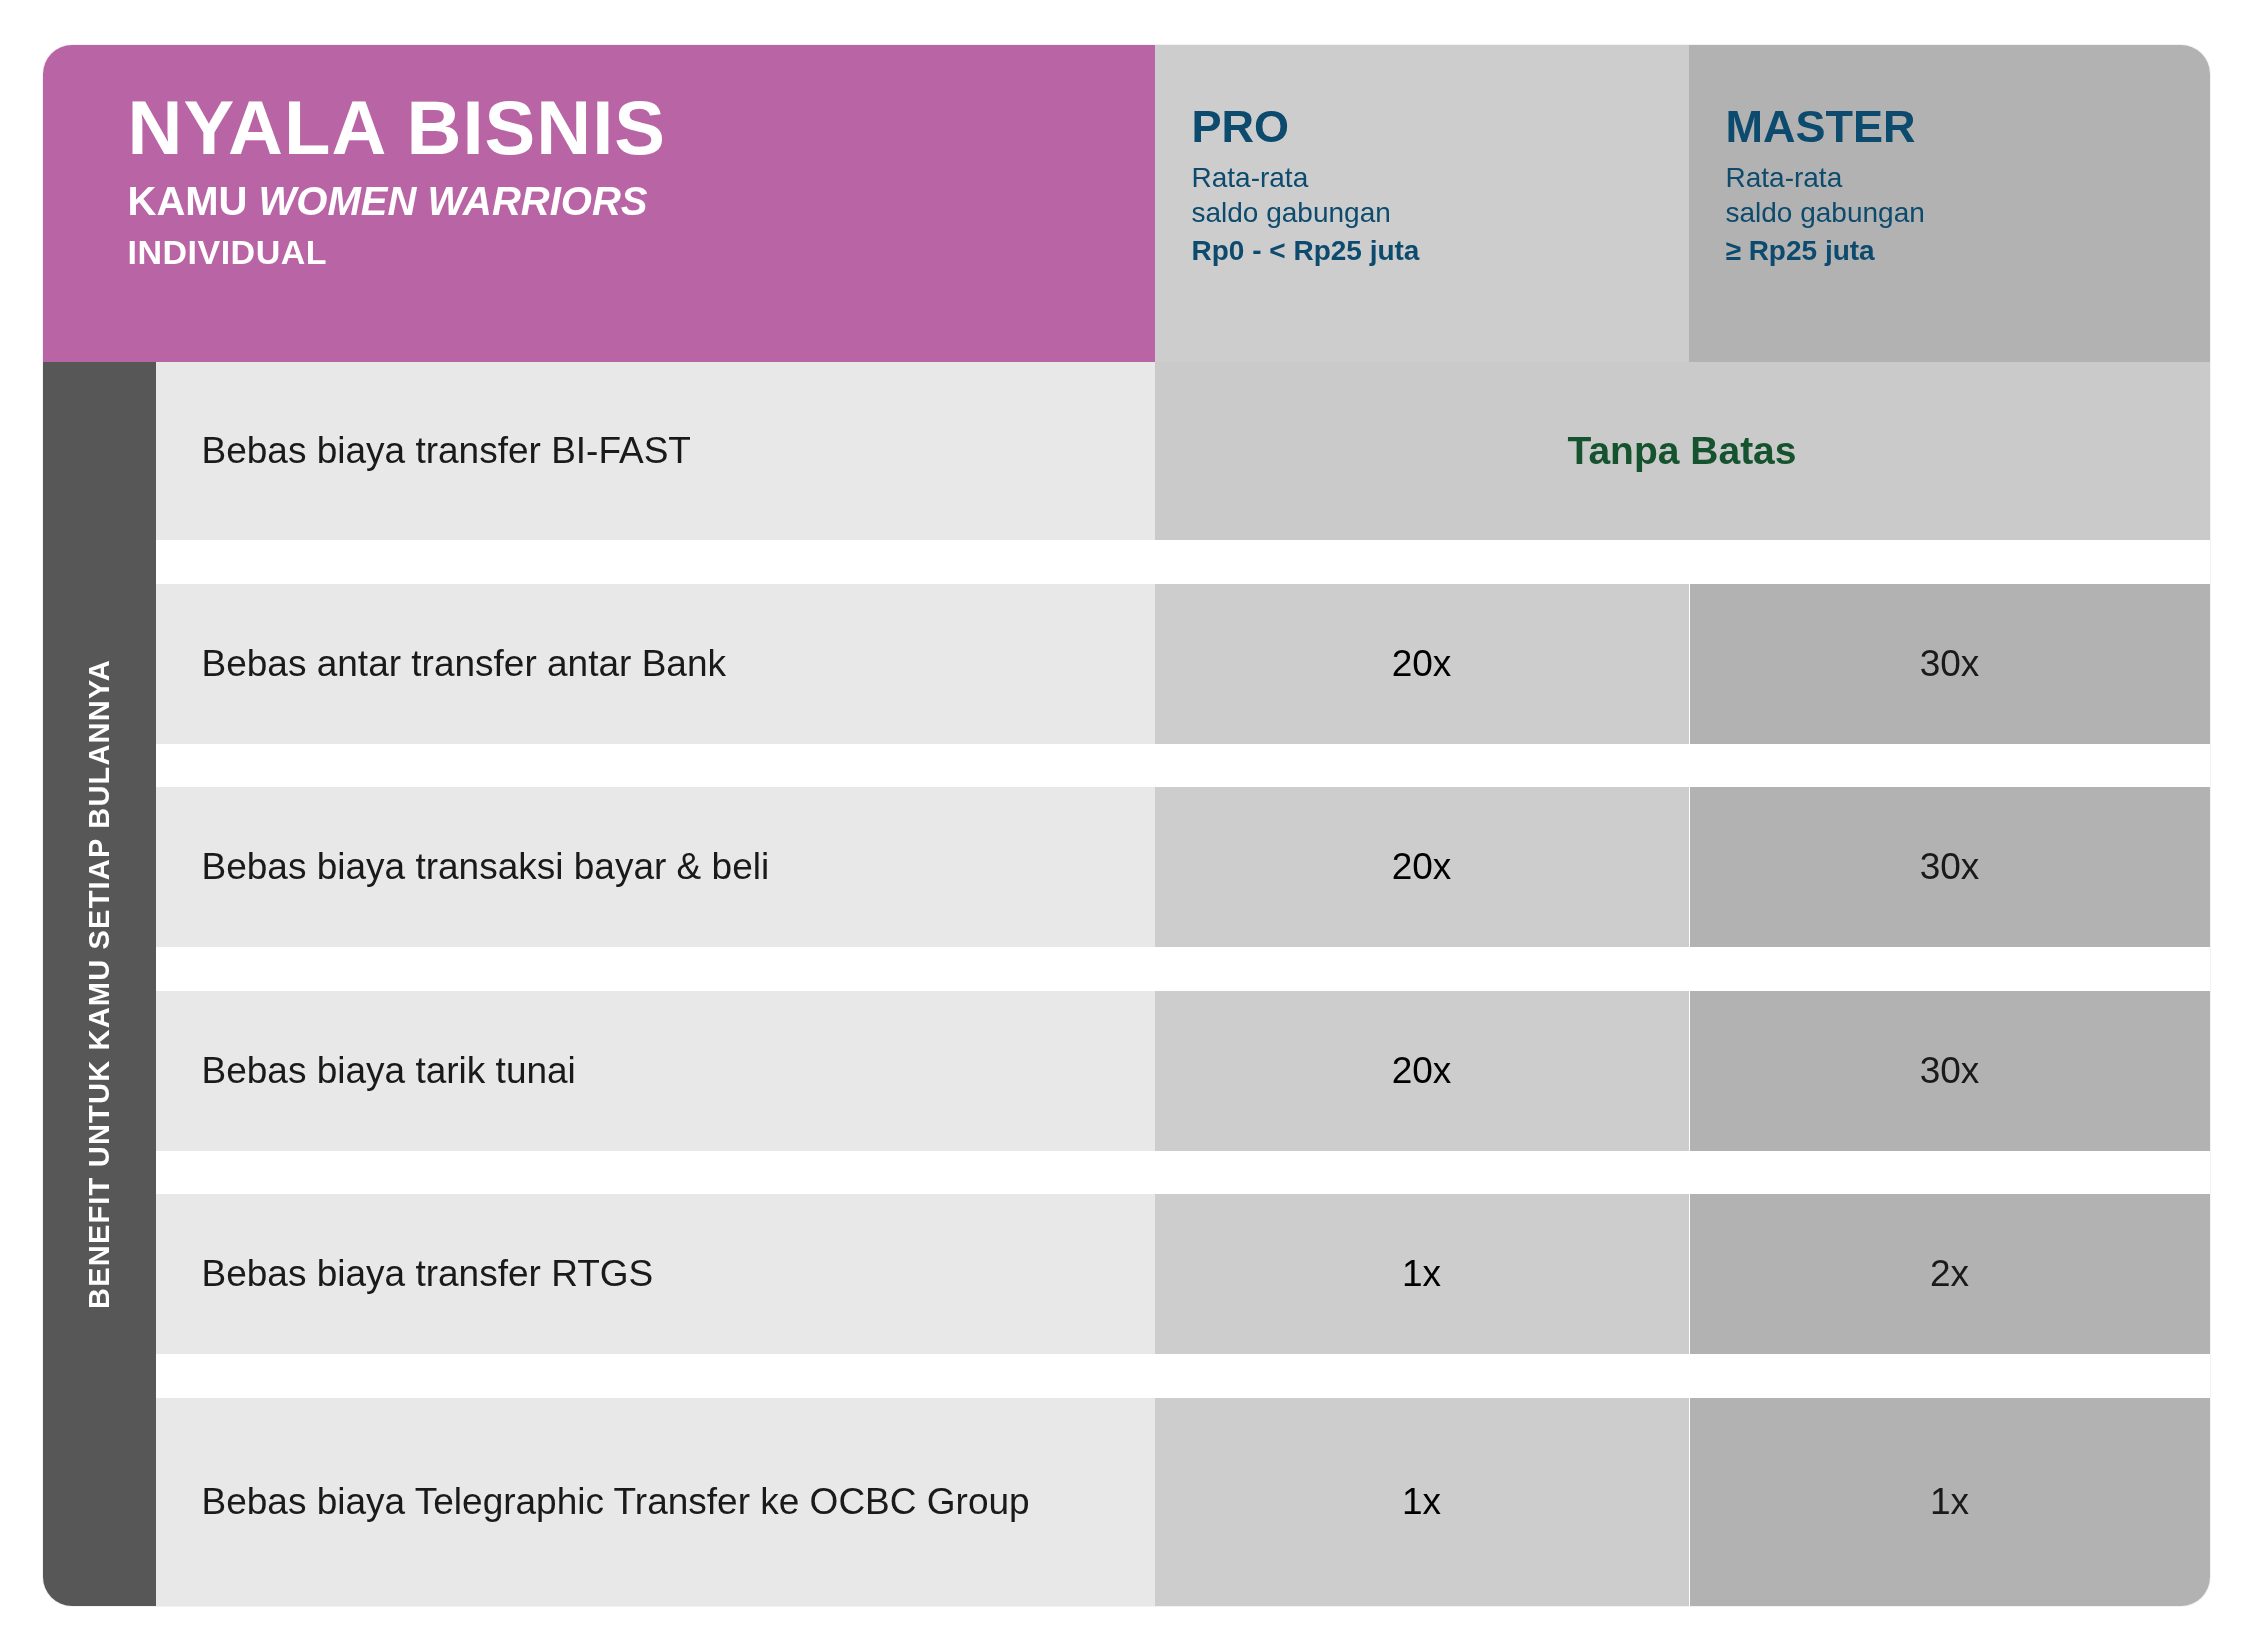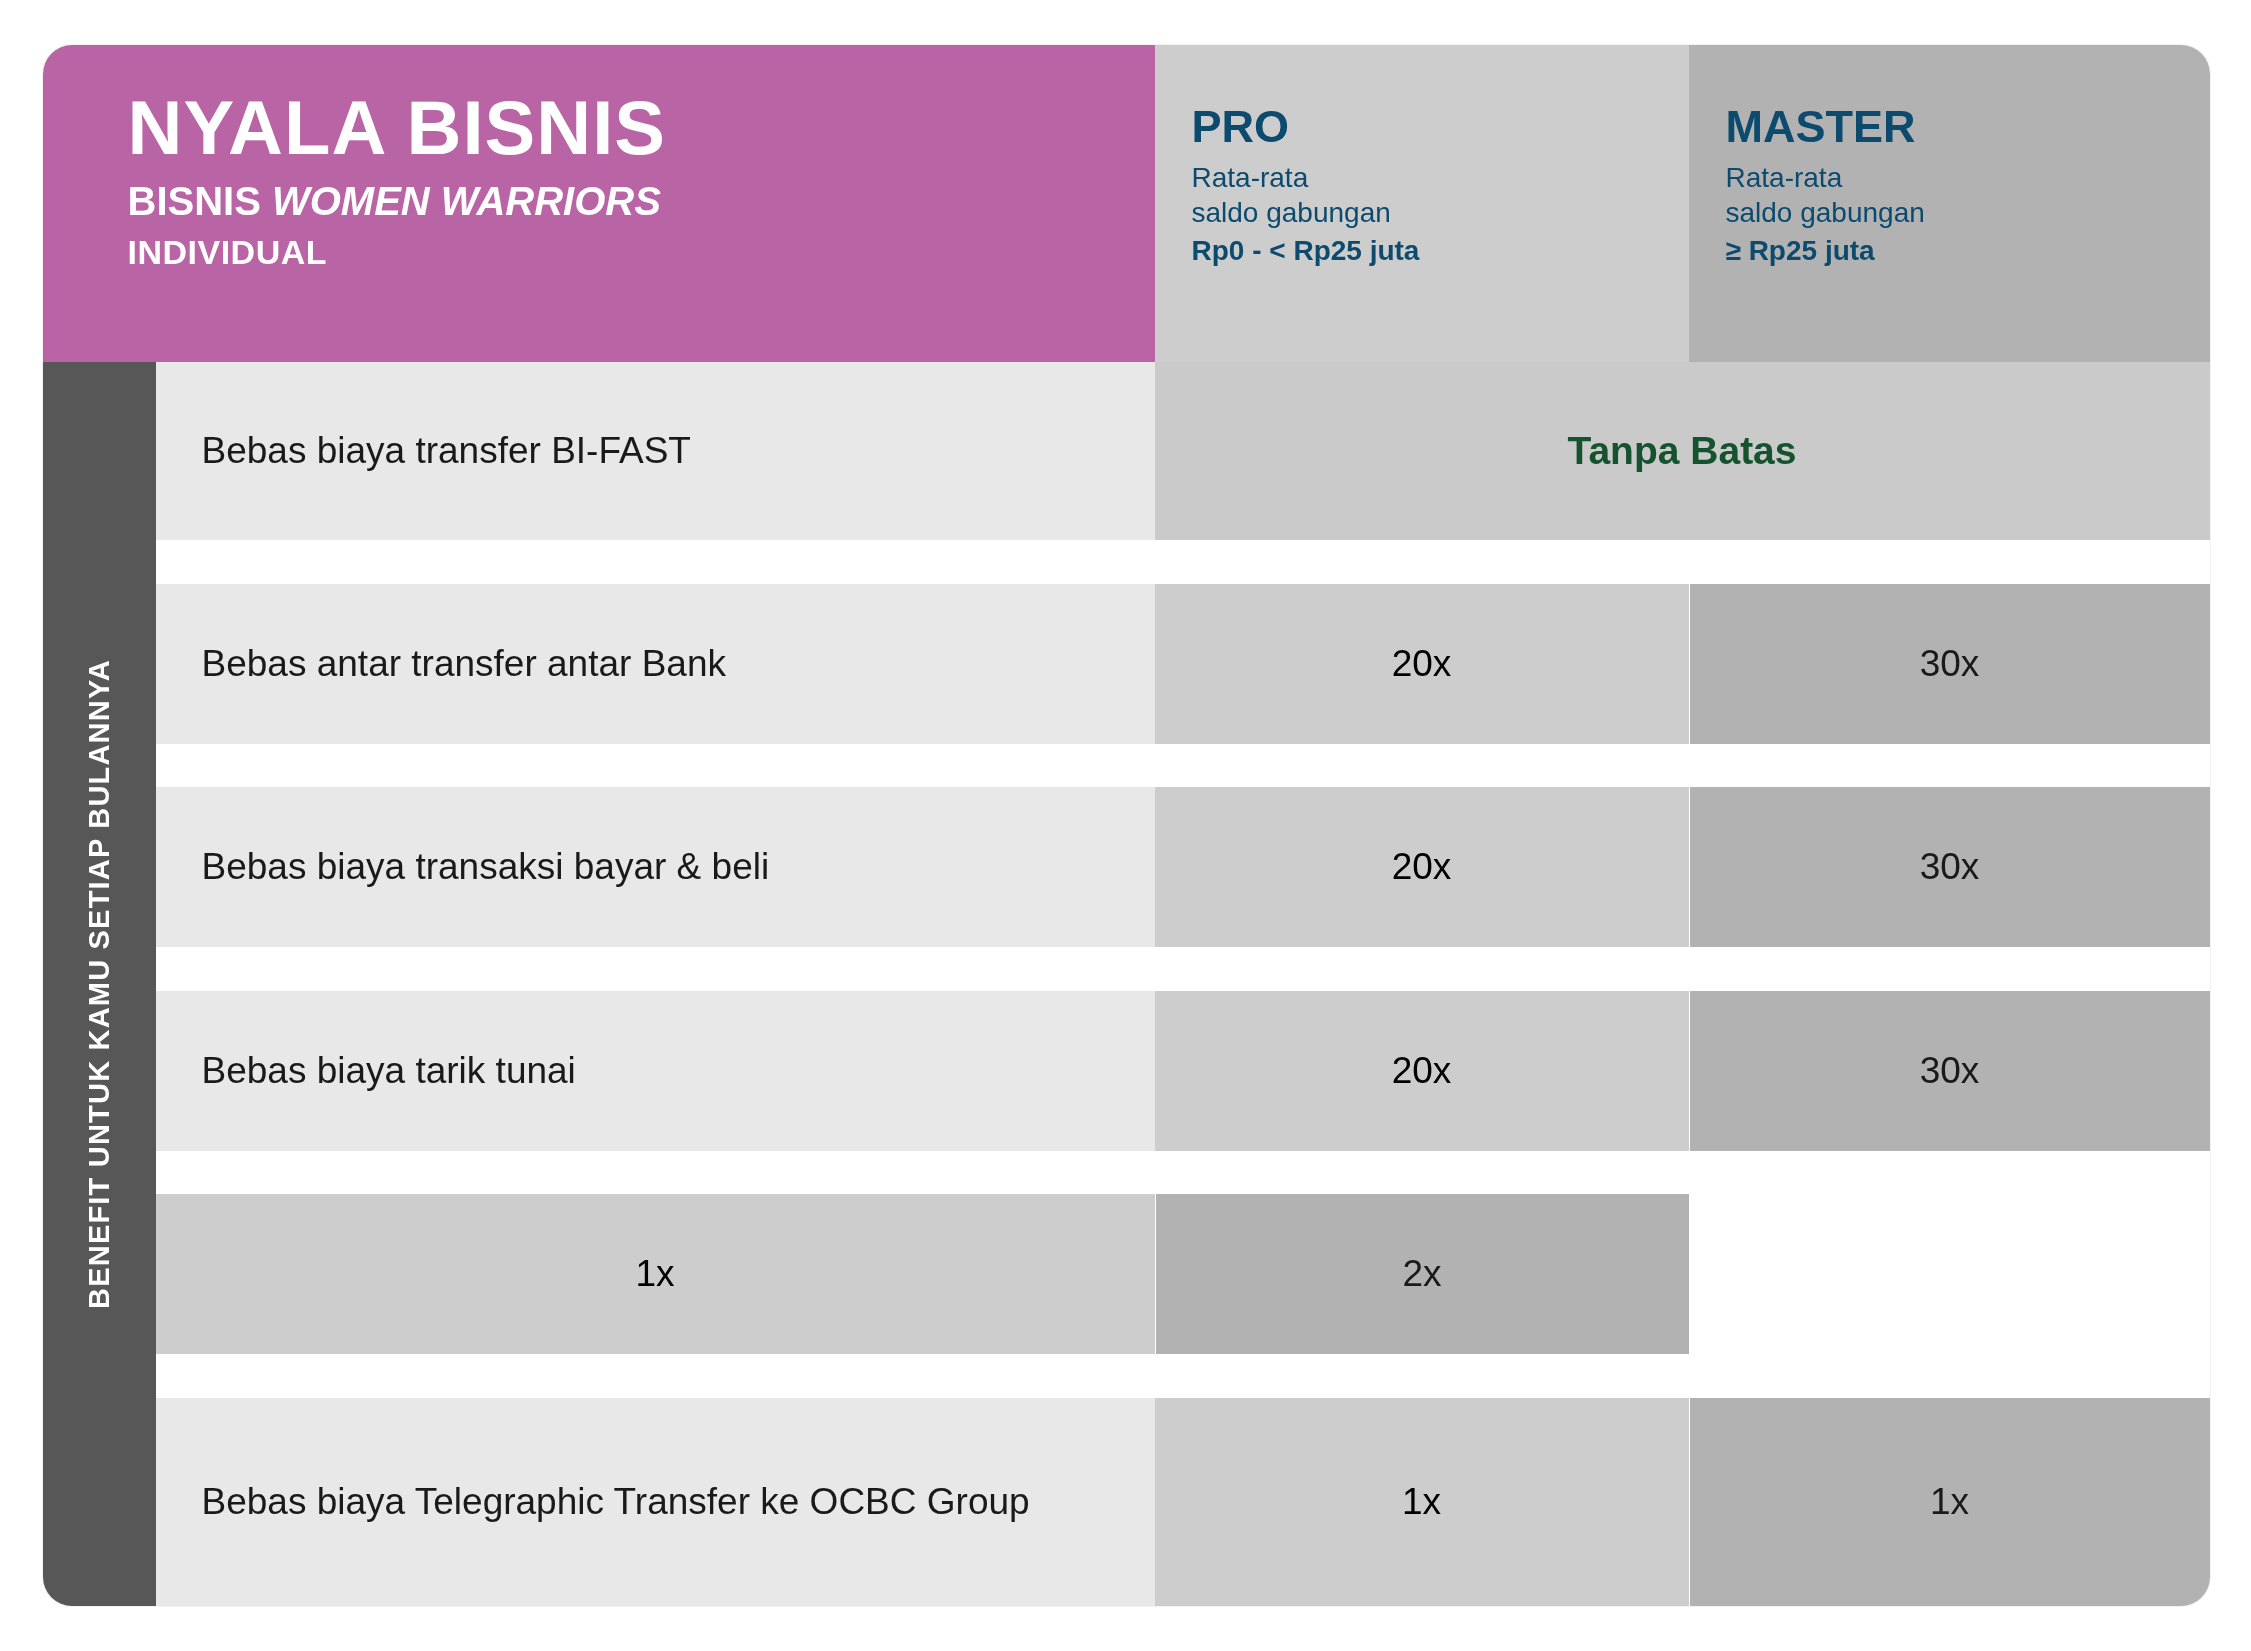--- a/index.html
+++ b/index.html
@@ -168,21 +168,21 @@
 </style>
 </head>
 <body>
 
 <div class="page">
   <div class="card">
     <div class="grid">
 
       <div class="hdr-brand">
         <div class="brand-title">NYALA BISNIS</div>
-        <div class="brand-sub"><span class="reg">BISNIS </span><span class="ital">WOMEN WARRIORS</span></div>
+        <div class="brand-sub"><span class="reg">KAMU </span><span class="ital">WOMEN WARRIORS</span></div>
         <div class="brand-sub2">INDIVIDUAL</div>
       </div>
 
       <div class="hdr-col hdr-pro">
         <div class="hdr-name">PRO</div>
         <div class="hdr-line">Rata-rata</div>
         <div class="hdr-line">saldo gabungan</div>
         <div class="hdr-line bold">Rp0 - &lt; Rp25 juta</div>
       </div>
 
@@ -216,20 +216,21 @@
           <div class="cell-master sep-v">30x</div>
         </div>
 
         <div class="row r-tarik">
           <div class="cell-label">Bebas biaya tarik tunai</div>
           <div class="cell-pro">20x</div>
           <div class="cell-master sep-v">30x</div>
         </div>
 
         <div class="row r-rtgs">
+          <div class="cell-label">Bebas biaya transfer RTGS</div>
           <div class="cell-pro">1x</div>
           <div class="cell-master sep-v">2x</div>
         </div>
 
         <div class="row r-tele">
           <div class="cell-label">Bebas biaya Telegraphic Transfer ke OCBC Group</div>
           <div class="cell-pro">1x</div>
           <div class="cell-master sep-v">1x</div>
         </div>
 

